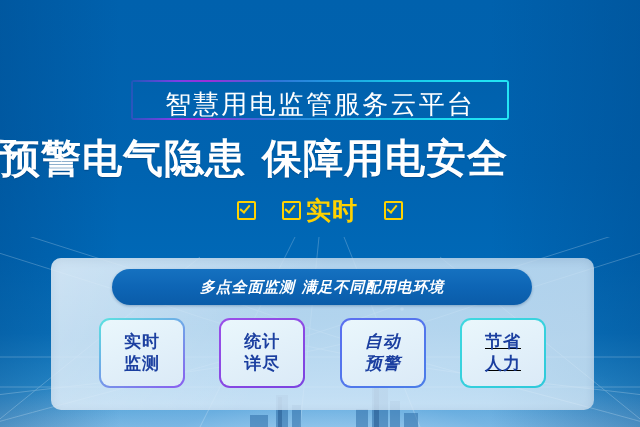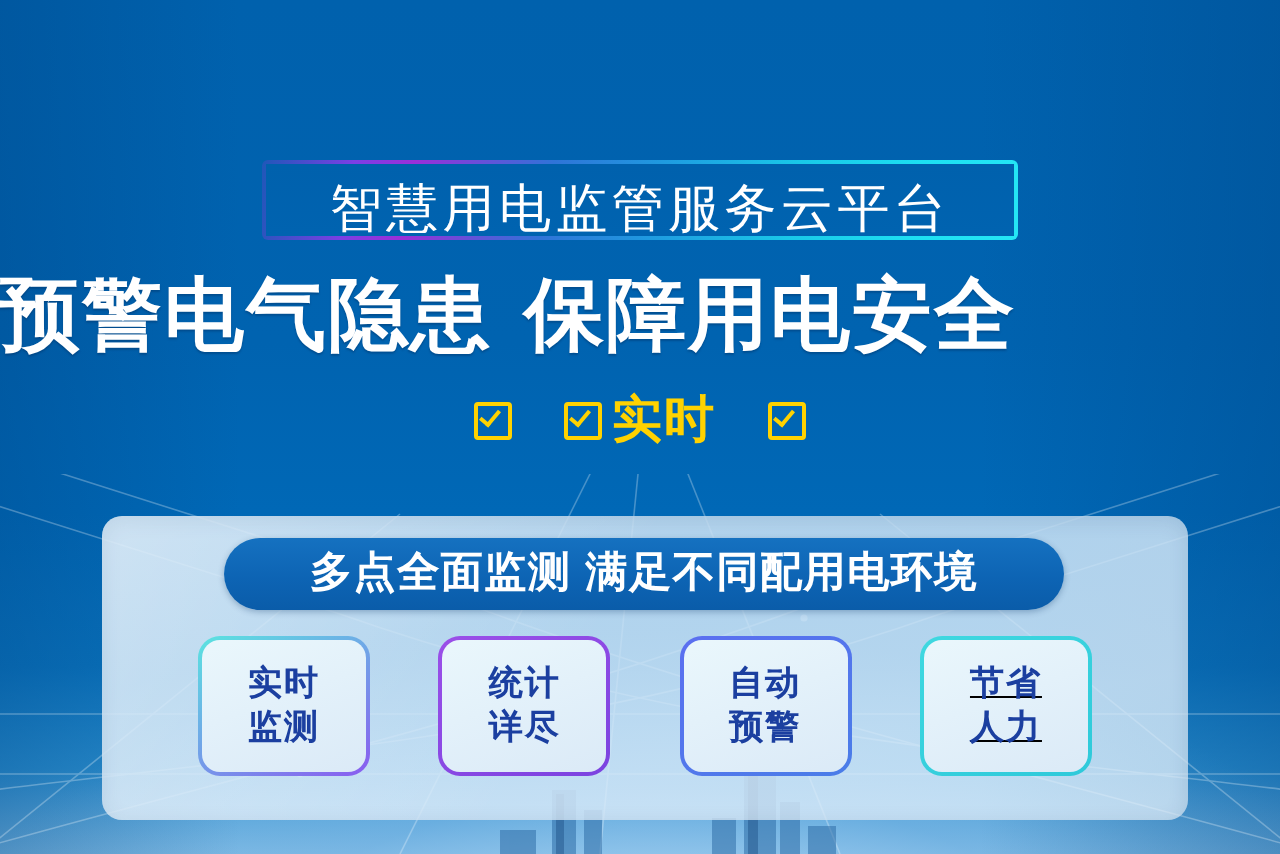--- a/index.html
+++ b/index.html
@@ -179,26 +179,27 @@
     height: 36px;
     border-radius: 18px;
     background: linear-gradient(180deg, #1571c0 0%, #0d64b4 55%, #0a5ca9 100%);
     display: flex;
     align-items: center;
     justify-content: center;
     box-shadow: 0 1px 3px rgba(0,45,95,.3);
   }
   .pill .txt {
     color: #ffffff;
-    font-size: 21px;
+    font-size: 15px;
     font-weight: bold;
     letter-spacing: .8px;
     line-height: 1;
     white-space: nowrap;
     transform: translateY(-1px);
+    font-style: italic;
   }
   .pill .sp { display: inline-block; width: 7px; }
 
   
   .cards {
     position: absolute;
     left: 99px;
     top: 318px;
     width: 447px;
     height: 70px;
@@ -318,21 +319,21 @@
         <span class="card-line">实时</span>
         <span class="card-line">监测</span>
       </div>
     </div>
     <div class="card" id="card1" style="background: linear-gradient(150deg, rgb(155, 79, 232) 0%, rgb(123, 67, 224) 100%);">
       <div class="card-inner">
         <span class="card-line">统计</span>
         <span class="card-line">详尽</span>
       </div>
     </div>
-    <div class="card" id="card2" style="background: linear-gradient(150deg, rgb(91, 111, 240) 0%, rgb(74, 125, 232) 100%);">
+    <div class="card" id="card2" style="background: linear-gradient(150deg, rgb(91, 111, 240) 0%, rgb(74, 125, 232) 100%); font-style: italic;">
       <div class="card-inner">
         <span class="card-line">自动</span>
         <span class="card-line">预警</span>
       </div>
     </div>
     <div class="card" id="card3" style="background: linear-gradient(150deg, rgb(63, 216, 224) 0%, rgb(46, 201, 218) 100%); text-decoration: underline;">
       <div class="card-inner">
         <span class="card-line">节省</span>
         <span class="card-line">人力</span>
       </div>

